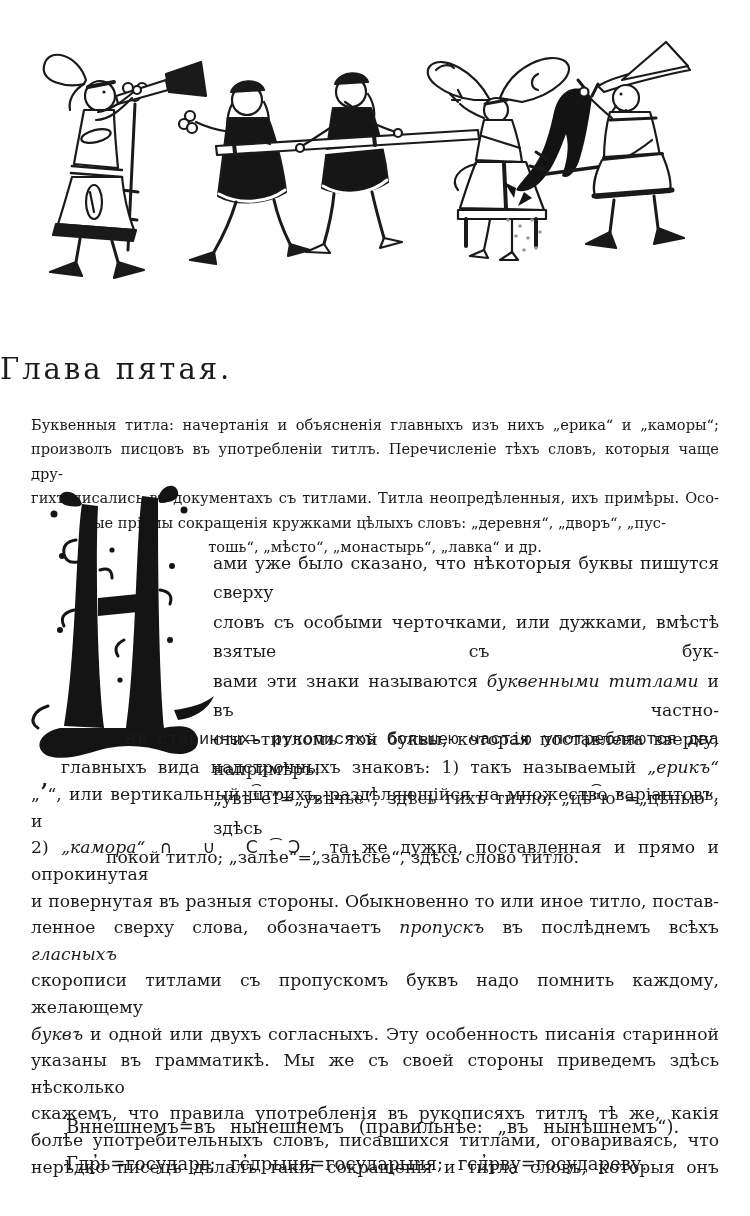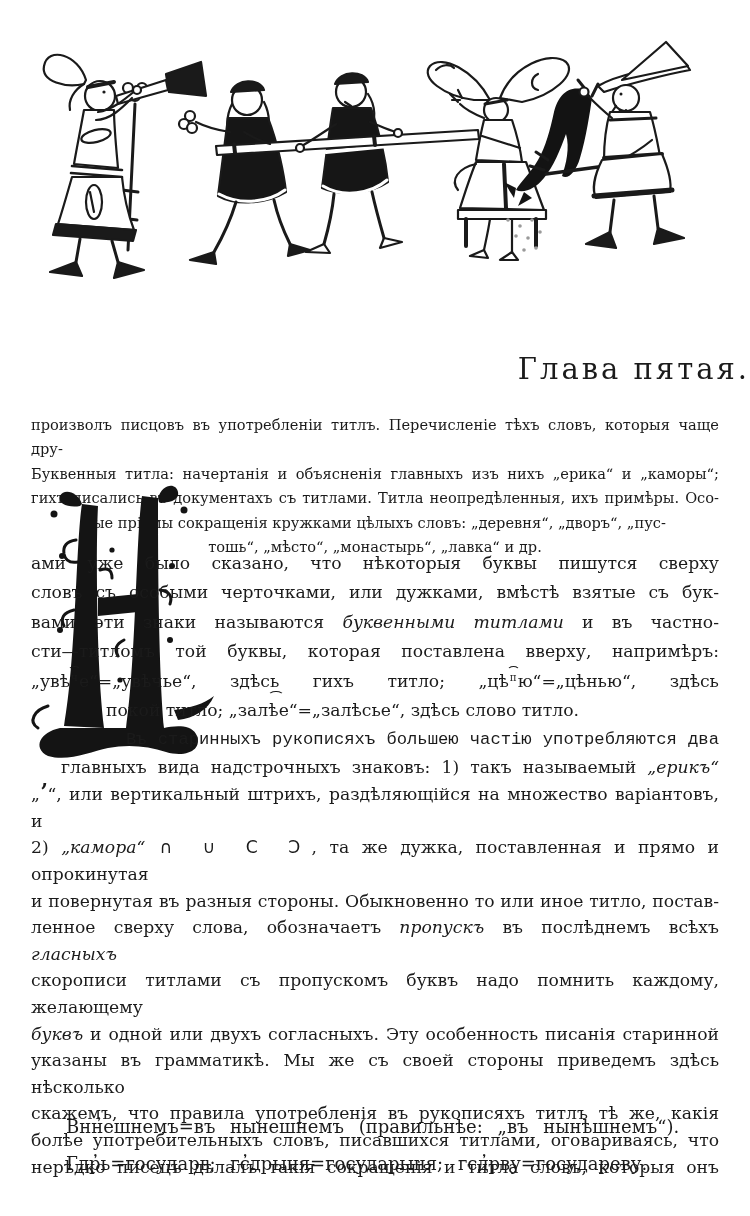--- a/index.html
+++ b/index.html
@@ -4,29 +4,29 @@
 <style>
   html,body{margin:0;padding:0;background:#ffffff;}
   .page{
     position:relative;width:750px;height:1216px;background:#ffffff;
     color:#1b1b1b;font-family:"DejaVu Serif", serif;overflow:hidden;
   }
   .illustration{position:absolute;top:40px;left:38px;width:676px;height:266px;}
   .illustration svg{width:100%;height:100%;display:block;}
   .chapter-title{
     position:absolute;top:352px;left:0;width:100%;
-    text-align:right;font-size:29px;letter-spacing:3px;
+    text-align:left;font-size:29px;letter-spacing:3px;
   }
   .summary{position:absolute;top:413px;left:31px;width:688px;font-size:14.6px;line-height:24.4px;}
   .summary .cline{text-align:center;}
   .jline{text-align:justify;text-align-last:justify;}
   .cline{text-align:center;}
   .para1{position:absolute;top:549px;left:31px;width:688px;font-size:17.2px;line-height:29.4px;}
   .para2{position:absolute;top:727px;left:31px;width:688px;font-size:17.2px;line-height:26.6px;}
-  .ml182{}
+  .ml182{margin-left:182px;}
   .ml95{margin-left:95px;font-family:Liberation Mono, monospace;}
   .ml75{margin-left:75px;}
   .ml50{margin-left:30px;}
   .it{font-style:italic;}
   .tsup{position:relative;display:inline-block;font-size:0.6em;line-height:1;vertical-align:0.55em;margin:0 1px;}
   .tsup::before{content:"";position:absolute;left:-3px;right:-3px;top:-0.55em;height:0.75em;
     border:1.5px solid transparent;border-top-color:currentColor;border-radius:50%;}
   .arcb{position:relative;display:inline-block;}
   .arcb::after{content:"";position:absolute;left:0;right:-5px;top:-5px;height:8px;
     border:1.5px solid transparent;border-top-color:currentColor;border-radius:50%;}
@@ -164,22 +164,22 @@
               <circle cx="498" cy="208" r="1.8"></circle>
           </g>
         </g>
       </g>
     </svg>
   </div>
 
   <div class="chapter-title">Глава пятая.</div>
 
   <div class="summary">
+    <div class="jline">Буквенныя титла: начертанія и объясненія главныхъ изъ нихъ „ерика“ и „каморы“;</div>
     <div class="jline">произволъ писцовъ въ употребленіи титлъ. Перечисленіе тѣхъ словъ, которыя чаще дру-</div>
-    <div class="jline">Буквенныя титла: начертанія и объясненія главныхъ изъ нихъ „ерика“ и „каморы“;</div>
     <div class="jline">гихъ писались въ документахъ съ титлами. Титла неопредѣленныя, ихъ примѣры. Осо-</div>
     <div class="cline">бые пріемы сокращенія кружками цѣлыхъ словъ: „деревня“, „дворъ“, „пус-</div>
     <div class="cline">тошь“, „мѣсто“, „монастырь“, „лавка“ и др.</div>
   </div>
 
   <div class="dropcap">
     <span class="sr">Н</span>
     <svg viewBox="0 0 192 300">
       <g fill="#141414" stroke="none">
         <path d="M58,34 C52,70 52,190 40,256 L80,258 C72,192 72,72 74,36 Z"></path>

